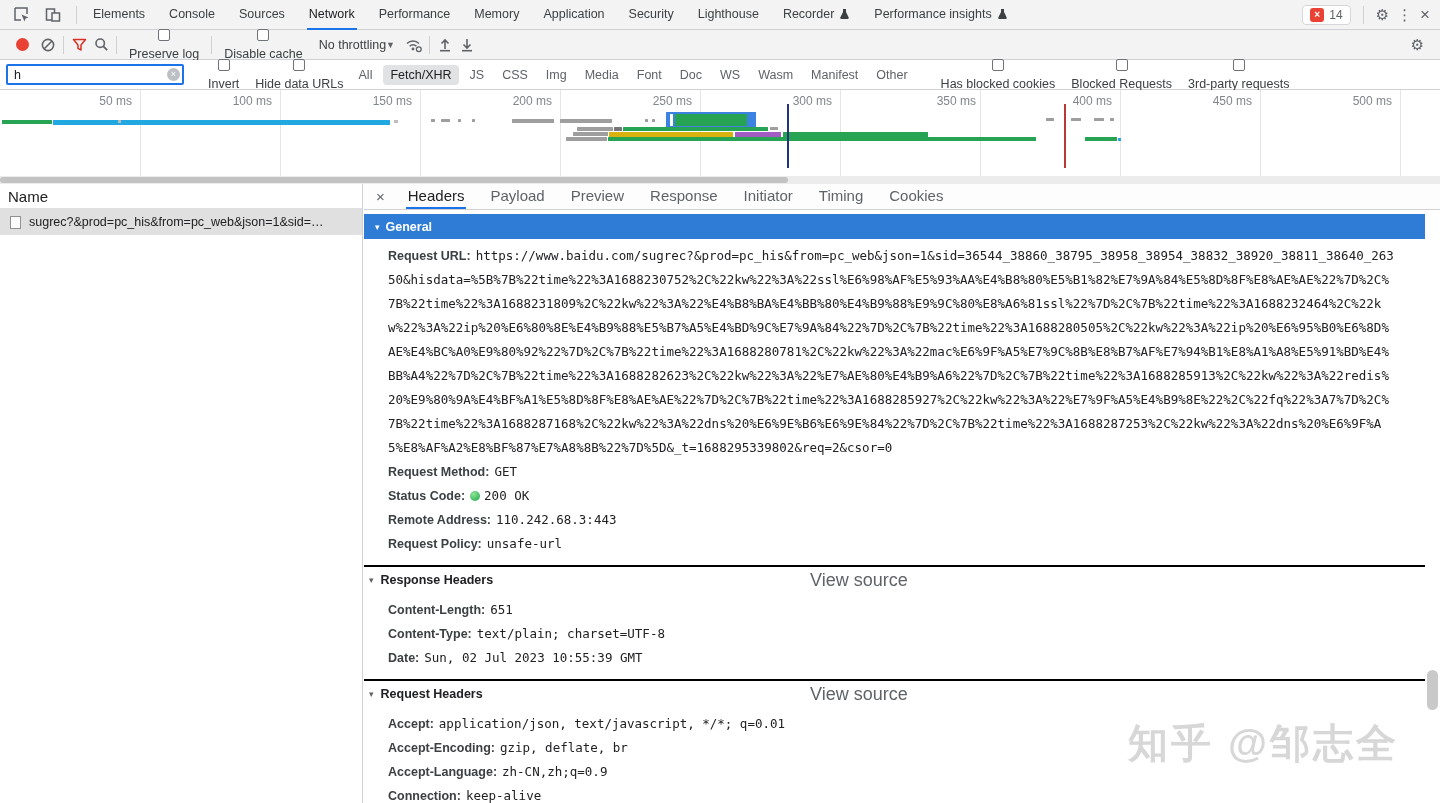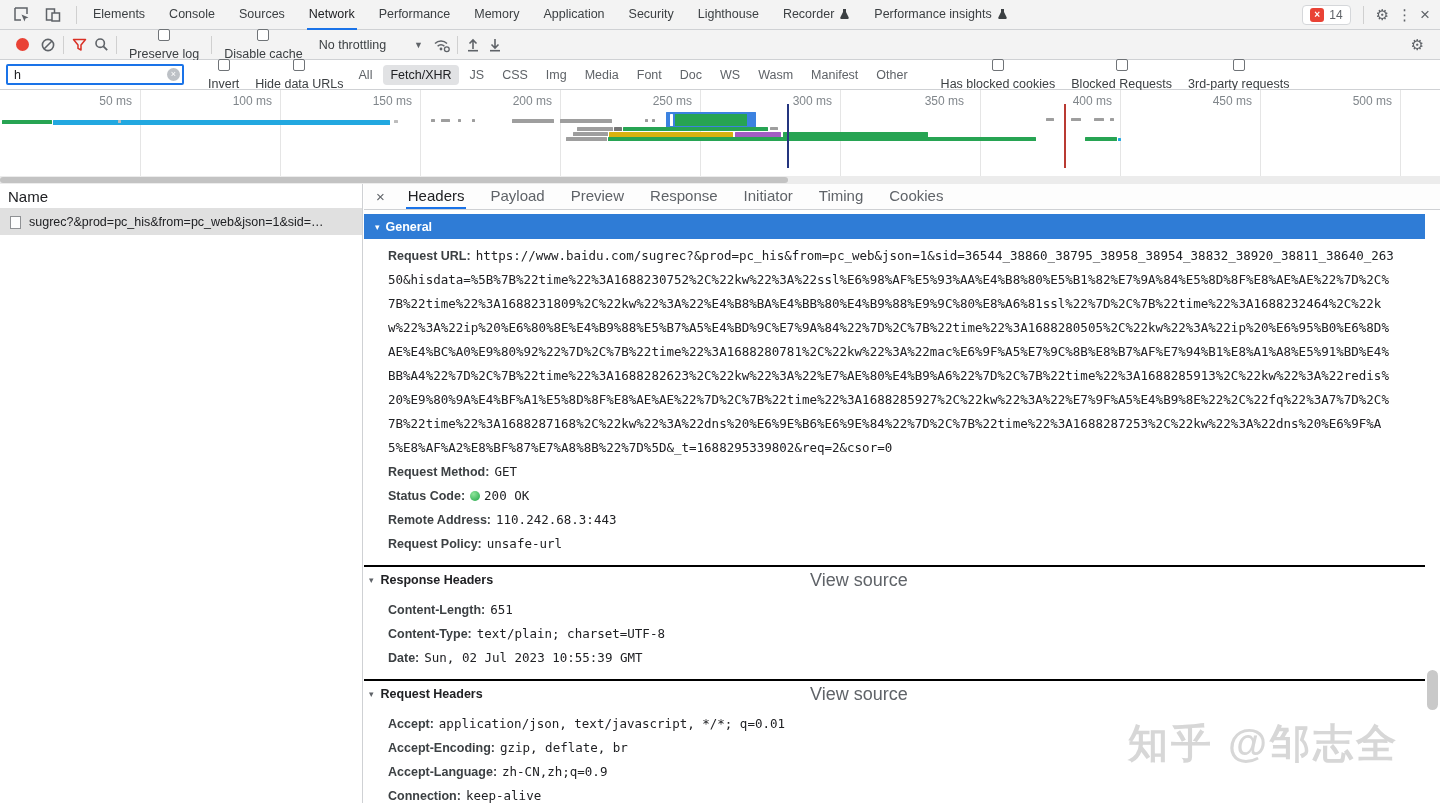--- a/index.html
+++ b/index.html
@@ -26,21 +26,21 @@
   .glyph { color:#5f6368; font-size:15px; line-height:1; cursor:pointer; }
   .glyph.close { font-size:17px; }
 
   
   .toolbar { position:absolute; top:30px; left:0; right:0; height:30px; background:#f3f3f3;
     border-bottom:1px solid #cfd1d4; display:flex; align-items:center; padding:0 8px; }
   .rec-dot { width:13px; height:13px; border-radius:50%; background:#e94235; margin:0 8px; cursor:pointer; }
   .cb { display:inline-flex; align-items:center; gap:6px; margin:0 8px; font-size:12.5px; color:#3c4043;
     cursor:pointer; white-space:nowrap;flex-direction:column; }
   .cb .box { width:12px; height:12px; border:1.5px solid #6f7377; border-radius:2px; background:#fff; flex:0 0 auto; }
-  .throttle { display:flex; align-items:center; gap:28px; margin:0 8px; font-size:12.5px; color:#3c4043; cursor:pointer; }
+  .throttle { display:flex; align-items:center; gap:0; margin:0 8px; font-size:12.5px; color:#3c4043; cursor:pointer; }
   .throttle .caret { font-size:9px; color:#5f6368; }
   .toolbar-right { margin-left:auto; padding-right:8px; }
 
   
   .filterbar { position:absolute; top:60px; left:0; right:0; height:30px; background:#fff;
     border-bottom:1px solid #cfd1d4; display:flex; align-items:center; padding:0 6px; }
   .filter-input { position:relative; width:178px; height:21px; margin-right:16px; }
   .filter-input input { width:100%; height:100%; border:2px solid #1a73e8; border-radius:2px;
     font-size:12.5px; padding:0 20px 0 6px; color:#202124; outline:none; font-family:"Liberation Sans",sans-serif; }
   .clear-x { position:absolute; right:4px; top:4px; width:13px; height:13px; border-radius:50%;
@@ -290,21 +290,21 @@
       <div class="tick-label" style="right: 1168px;">100 ms</div>
       <div class="grid-line" style="left: 420px;"></div>
       <div class="tick-label" style="right: 1028px;">150 ms</div>
       <div class="grid-line" style="left: 560px;"></div>
       <div class="tick-label" style="right: 888px;">200 ms</div>
       <div class="grid-line" style="left: 700px;"></div>
       <div class="tick-label" style="right: 748px;">250 ms</div>
       <div class="grid-line" style="left: 840px;"></div>
       <div class="tick-label" style="right: 608px;">300 ms</div>
       <div class="grid-line" style="left: 980px;"></div>
-      <div class="tick-label" style="right: 476px;">350 ms</div>
+      <div class="tick-label" style="right: 464px;">350 ms</div>
       <div class="grid-line" style="left: 1120px;"></div>
       <div class="tick-label" style="right: 328px;">400 ms</div>
       <div class="grid-line" style="left: 1260px;"></div>
       <div class="tick-label" style="right: 188px;">450 ms</div>
       <div class="grid-line" style="left: 1400px;"></div>
       <div class="tick-label" style="right: 48px;">500 ms</div>
       <div class="wbar" style="left: 2px; top: 30px; width: 50px; height: 4px; background: rgb(39, 164, 83);"></div>
       <div class="wbar" style="left: 53px; top: 30px; width: 337px; height: 5px; background: rgb(34, 168, 224);"></div>
       <div class="wbar" style="left: 118px; top: 30px; width: 3px; height: 3px; background: rgb(189, 189, 189);"></div>
       <div class="wbar" style="left: 394px; top: 30px; width: 4px; height: 3px; background: rgb(189, 189, 189);"></div>

